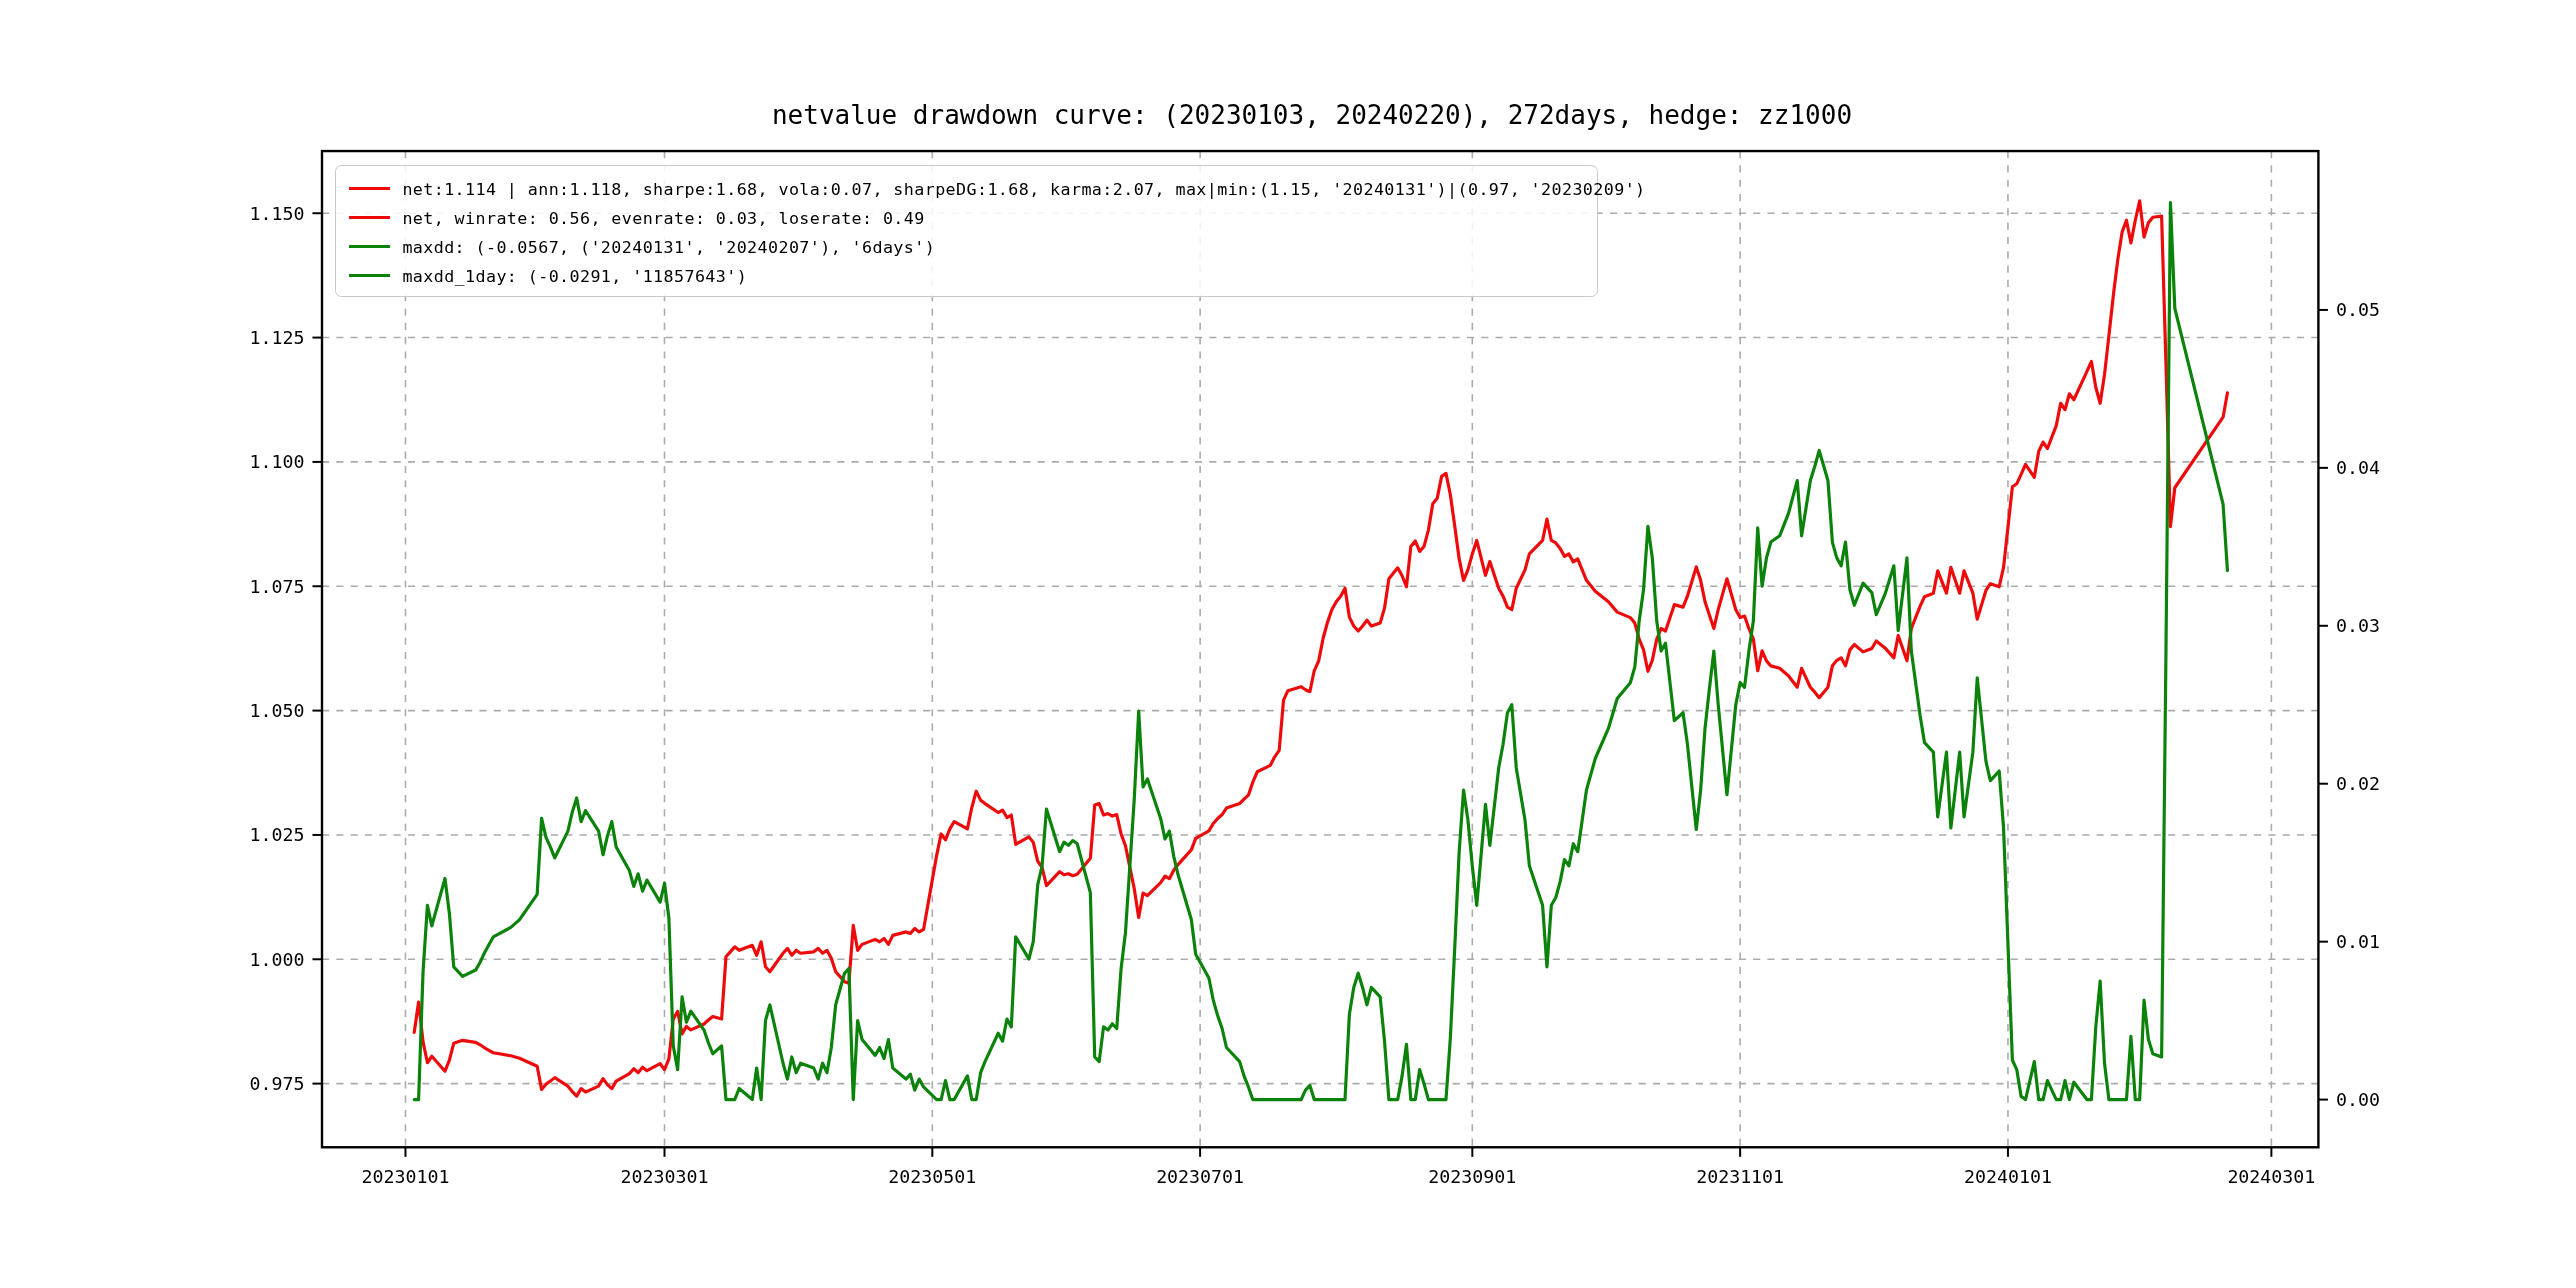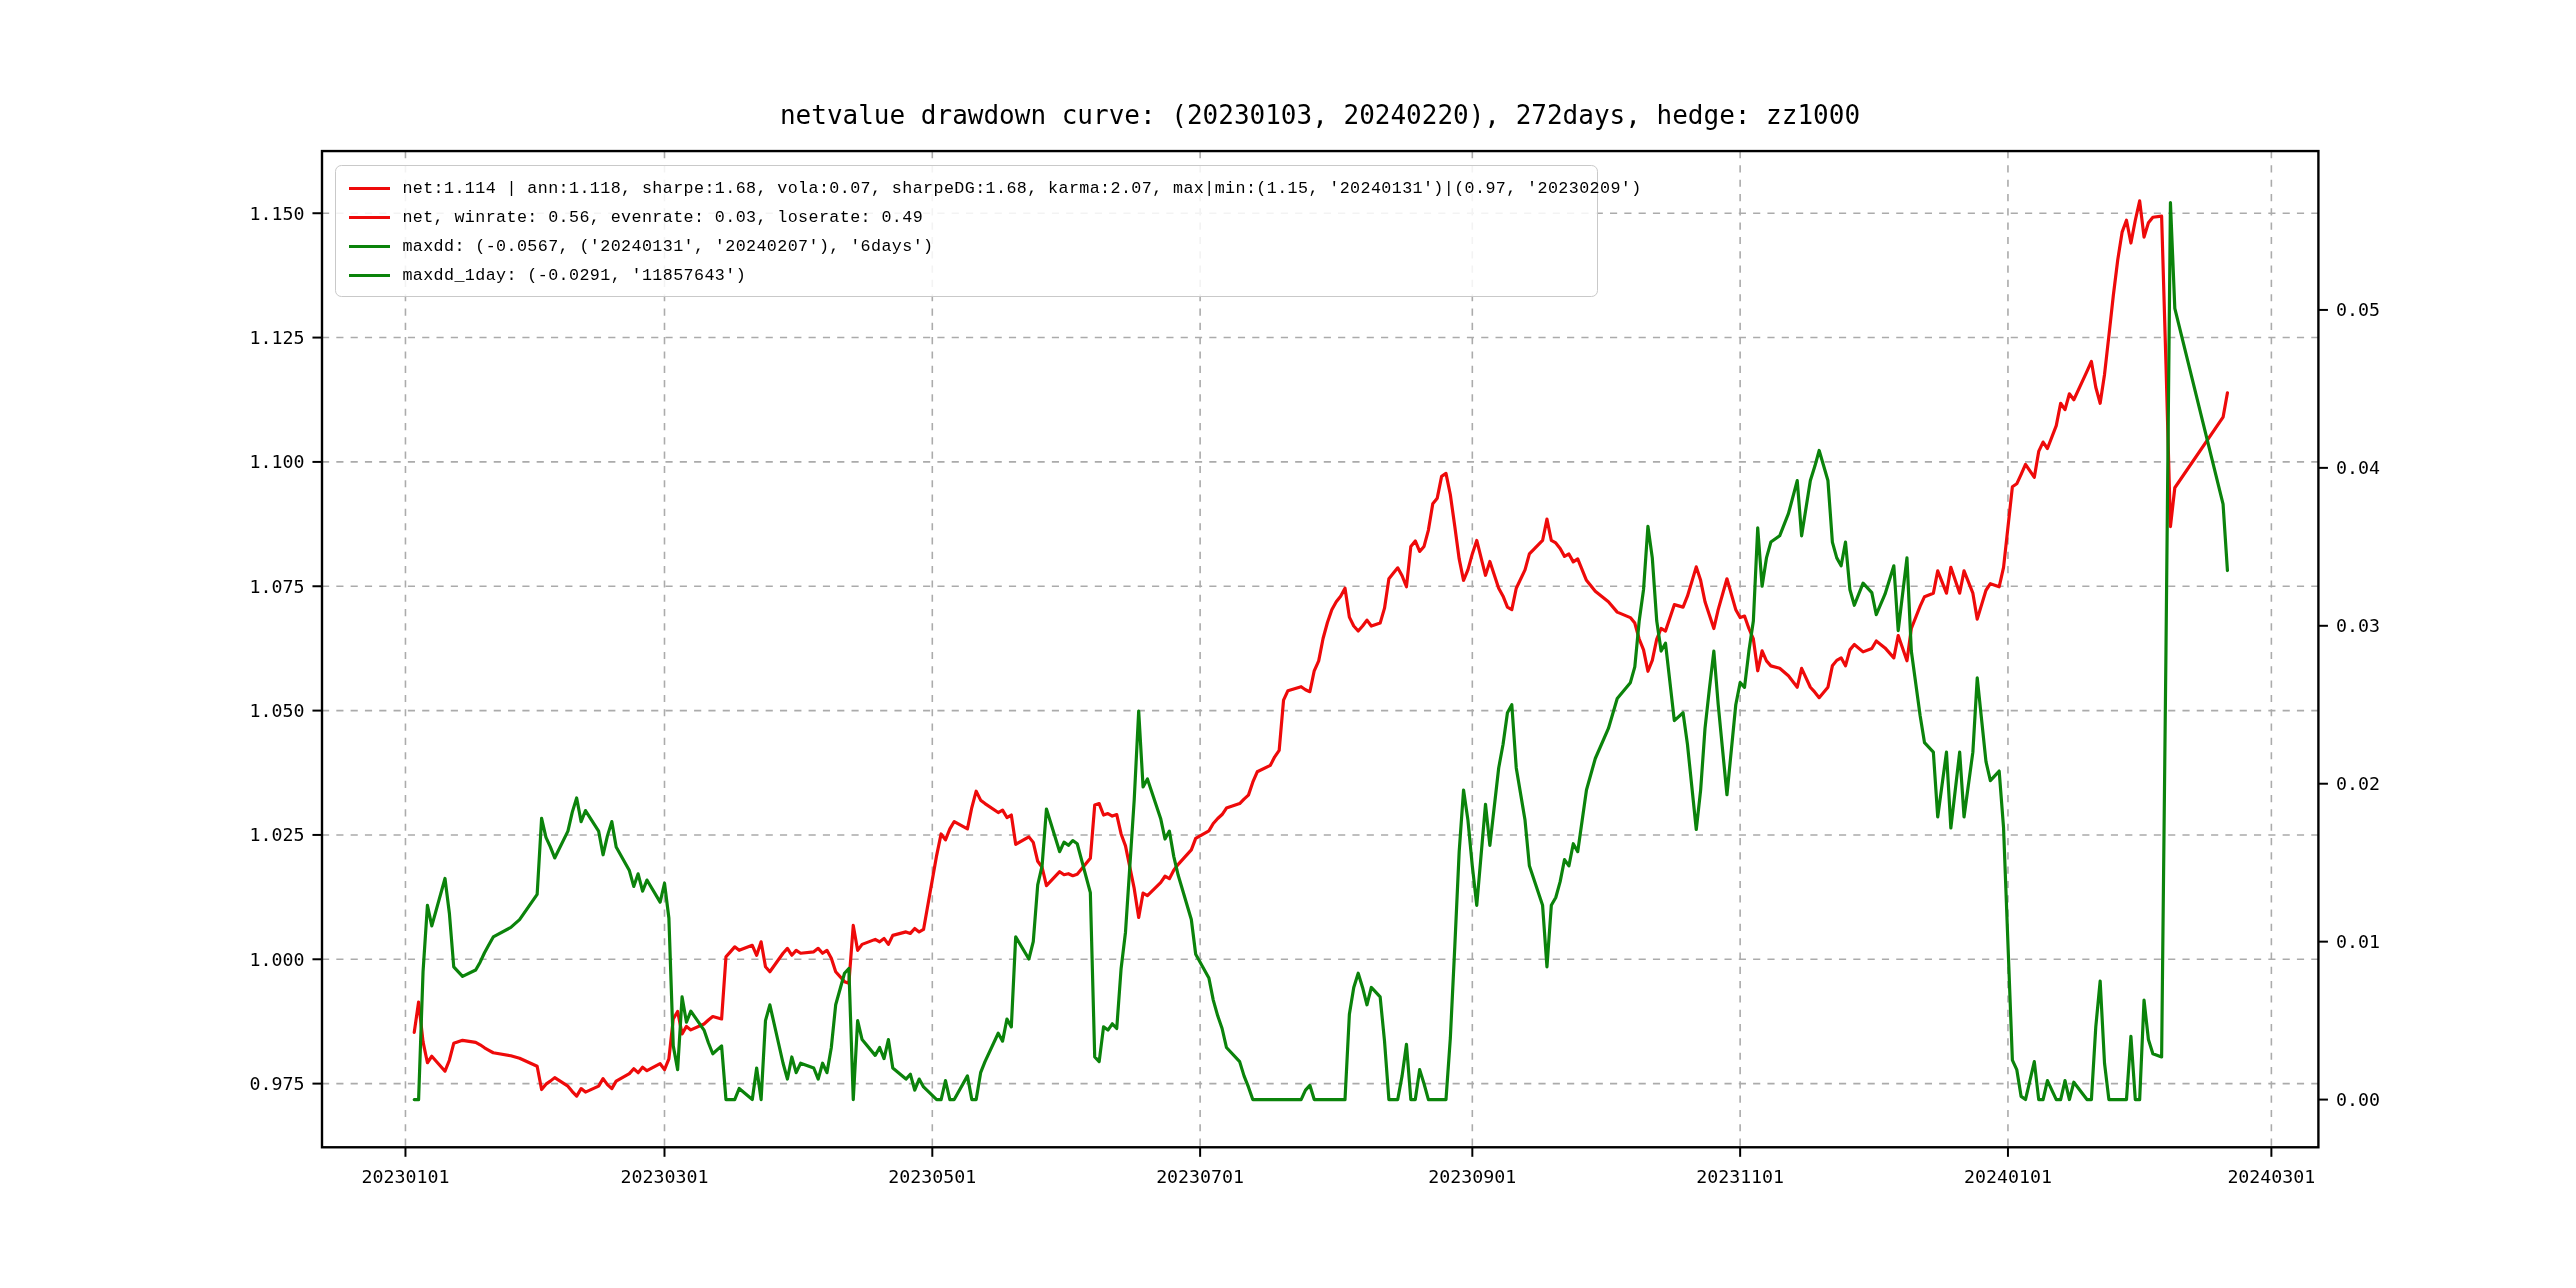--- a/index.html
+++ b/index.html
@@ -1,24 +1,24 @@
 <!DOCTYPE html>
 <html style="font-size:12.7px"><head>
 <meta charset="utf-8">
 <style>
   html,body{margin:0;padding:0;background:#ffffff;}
   #figure{position:relative;width:2576px;height:1288px;background:#ffffff;overflow:hidden;
           font-family:"DejaVu Sans Mono","Liberation Mono",monospace;}
   #chart-svg{position:absolute;left:0;top:0;}
-  #title{position:absolute;left:322px;top:100px;width:1996px;text-align:center;
+  #title{position:absolute;left:314px;top:100px;width:1996px;text-align:center;
          font-size:26px;color:#000;white-space:nowrap;}
   #legend{position:absolute;left:335px;top:165px;width:1263px;box-sizing:border-box;
           background:rgba(255,255,255,0.85);border:1.6px solid #c9c9c9;border-radius:6.4px;
           padding:8px 0 6.4px 12.7px;}
-  .legend-row{display:flex;align-items:center;height:29px;font-family:Liberation Mono, monospace;}
+  .legend-row{display:flex;align-items:center;height:29px;}
   .legend-swatch{width:41px;height:3.2px;flex:0 0 41px;margin-right:12.7px;}
   .legend-label{font-size:16.7px;color:#000;white-space:nowrap;letter-spacing:0.4px;}
 </style>
 </head>
 <body>
 
 <div id="figure">
   <svg id="chart-svg" width="2576" height="1288" viewBox="0 0 3240 1620">
       <defs>
         <clipPath id="plot-clip">

